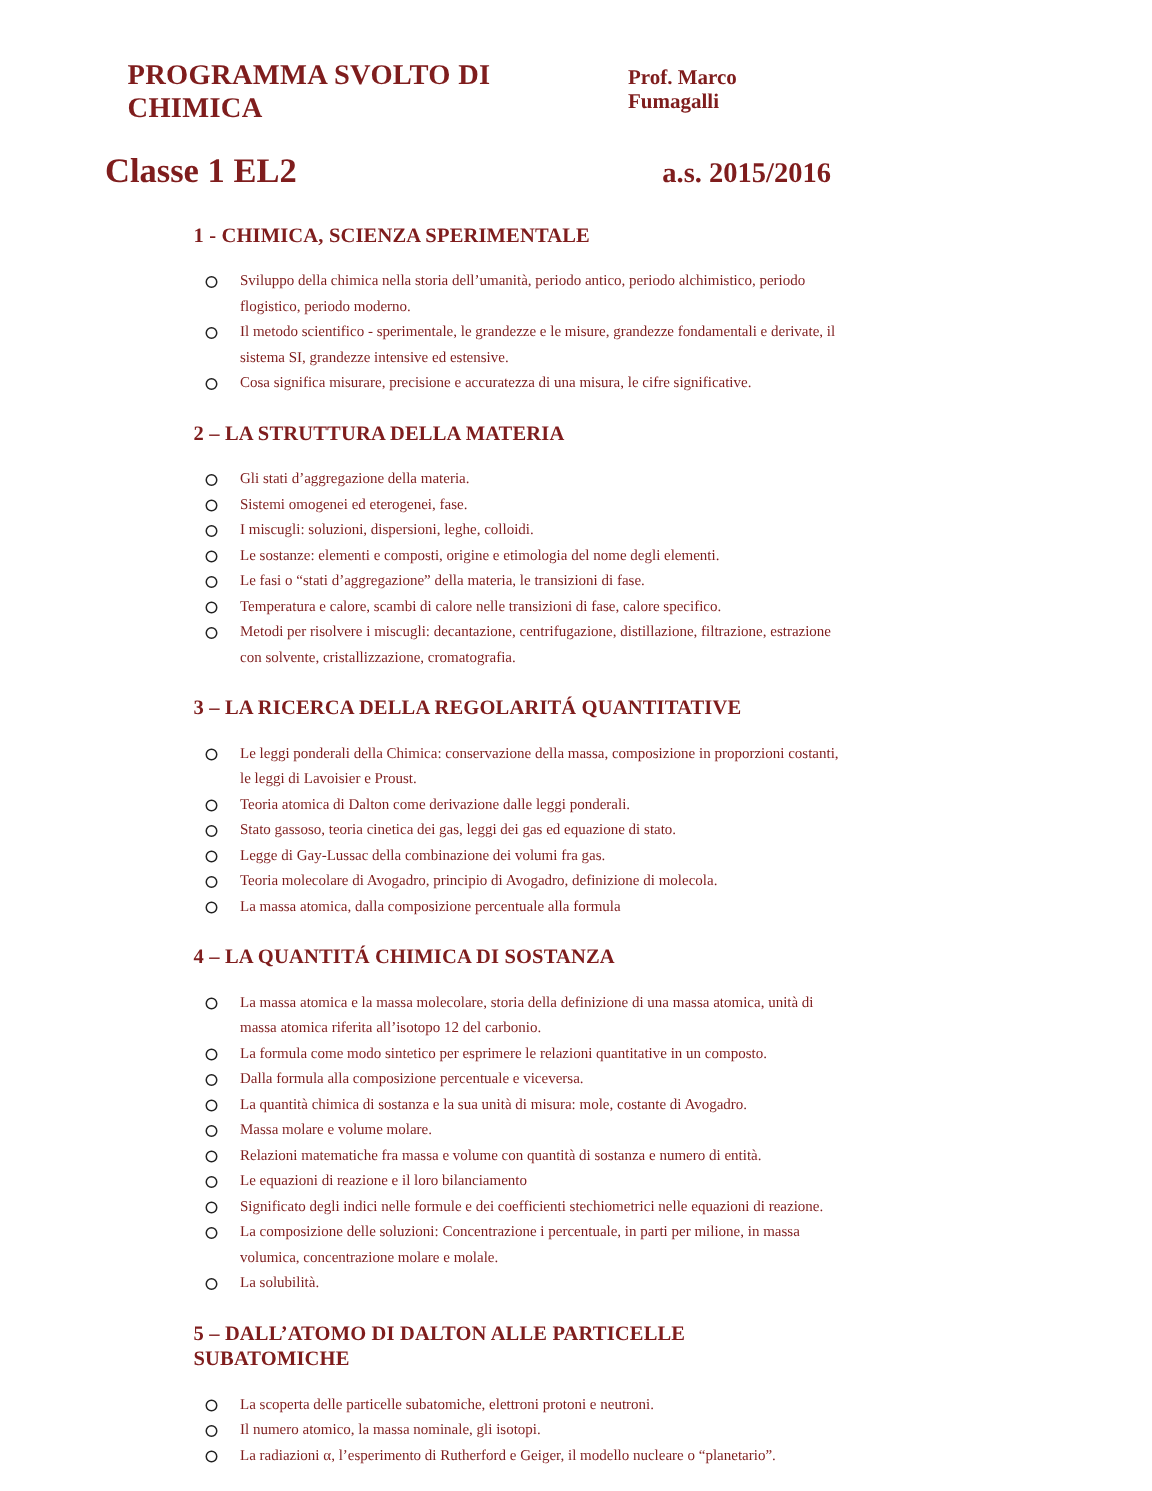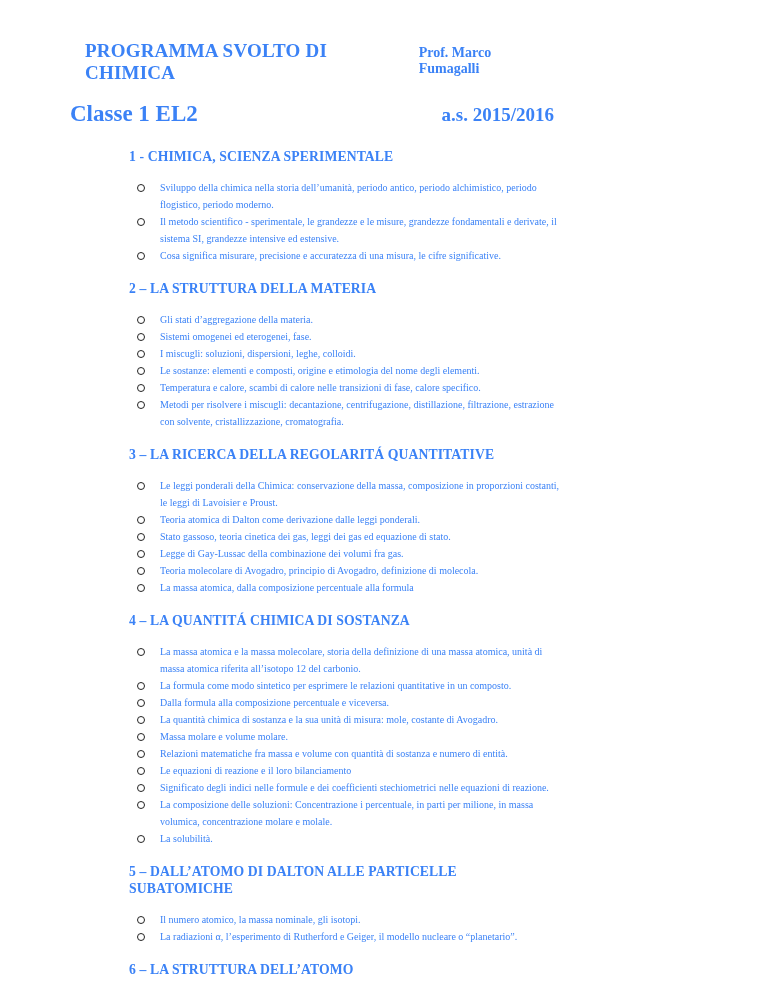--- a/index.html
+++ b/index.html
@@ -5,21 +5,21 @@
   html, body {
     margin: 0;
     padding: 0;
     background: #ffffff;
   }
   .page {
     position: relative;
     width: 622px;
     height: 994px;
     background: #ffffff;
-    color: #3b82f6;
+    color: #7f1d1d;
     font-family: "Liberation Serif", "DejaVu Serif", serif;
     overflow: hidden;
     box-sizing: border-box;
     padding-top: 40px;
   }
   .doc-header {
     padding: 0 68px 0 70px;
   }
   .header-row {
     display: flex;
@@ -140,20 +140,24 @@
   <li class="topic-item">
     <span class="bullet"></span>
     <span class="topic-text">I miscugli: soluzioni, dispersioni, leghe, colloidi.</span>
   </li>
 
   <li class="topic-item">
     <span class="bullet"></span>
     <span class="topic-text">Le sostanze: elementi e composti, origine e etimologia del nome degli elementi.</span>
   </li>
 
+  <li class="topic-item">
+    <span class="bullet"></span>
+    <span class="topic-text">Le fasi o “stati d’aggregazione” della materia, le transizioni di fase.</span>
+  </li>
 
   <li class="topic-item">
     <span class="bullet"></span>
     <span class="topic-text">Temperatura e calore, scambi di calore nelle transizioni di fase, calore specifico.</span>
   </li>
 
   <li class="topic-item">
     <span class="bullet"></span>
     <span class="topic-text">Metodi per risolvere i miscugli: decantazione, centrifugazione, distillazione, filtrazione, estrazione con solvente, cristallizzazione, cromatografia.</span>
   </li>
@@ -246,20 +250,24 @@
   <li class="topic-item">
     <span class="bullet"></span>
     <span class="topic-text">La solubilità.</span>
   </li>
 </ul>
   </section>
 
   <section class="section">
     <h2 class="section-heading">5 – DALL’ATOMO DI DALTON ALLE PARTICELLE SUBATOMICHE</h2>
     <ul class="topic-list">
+  <li class="topic-item">
+    <span class="bullet"></span>
+    <span class="topic-text">La scoperta delle particelle subatomiche, elettroni protoni e neutroni.</span>
+  </li>
 
   <li class="topic-item">
     <span class="bullet"></span>
     <span class="topic-text">Il numero atomico, la massa nominale, gli isotopi.</span>
   </li>
 
   <li class="topic-item">
     <span class="bullet"></span>
     <span class="topic-text">La radiazioni α, l’esperimento di Rutherford e Geiger, il modello nucleare o “planetario”.</span>
   </li>

